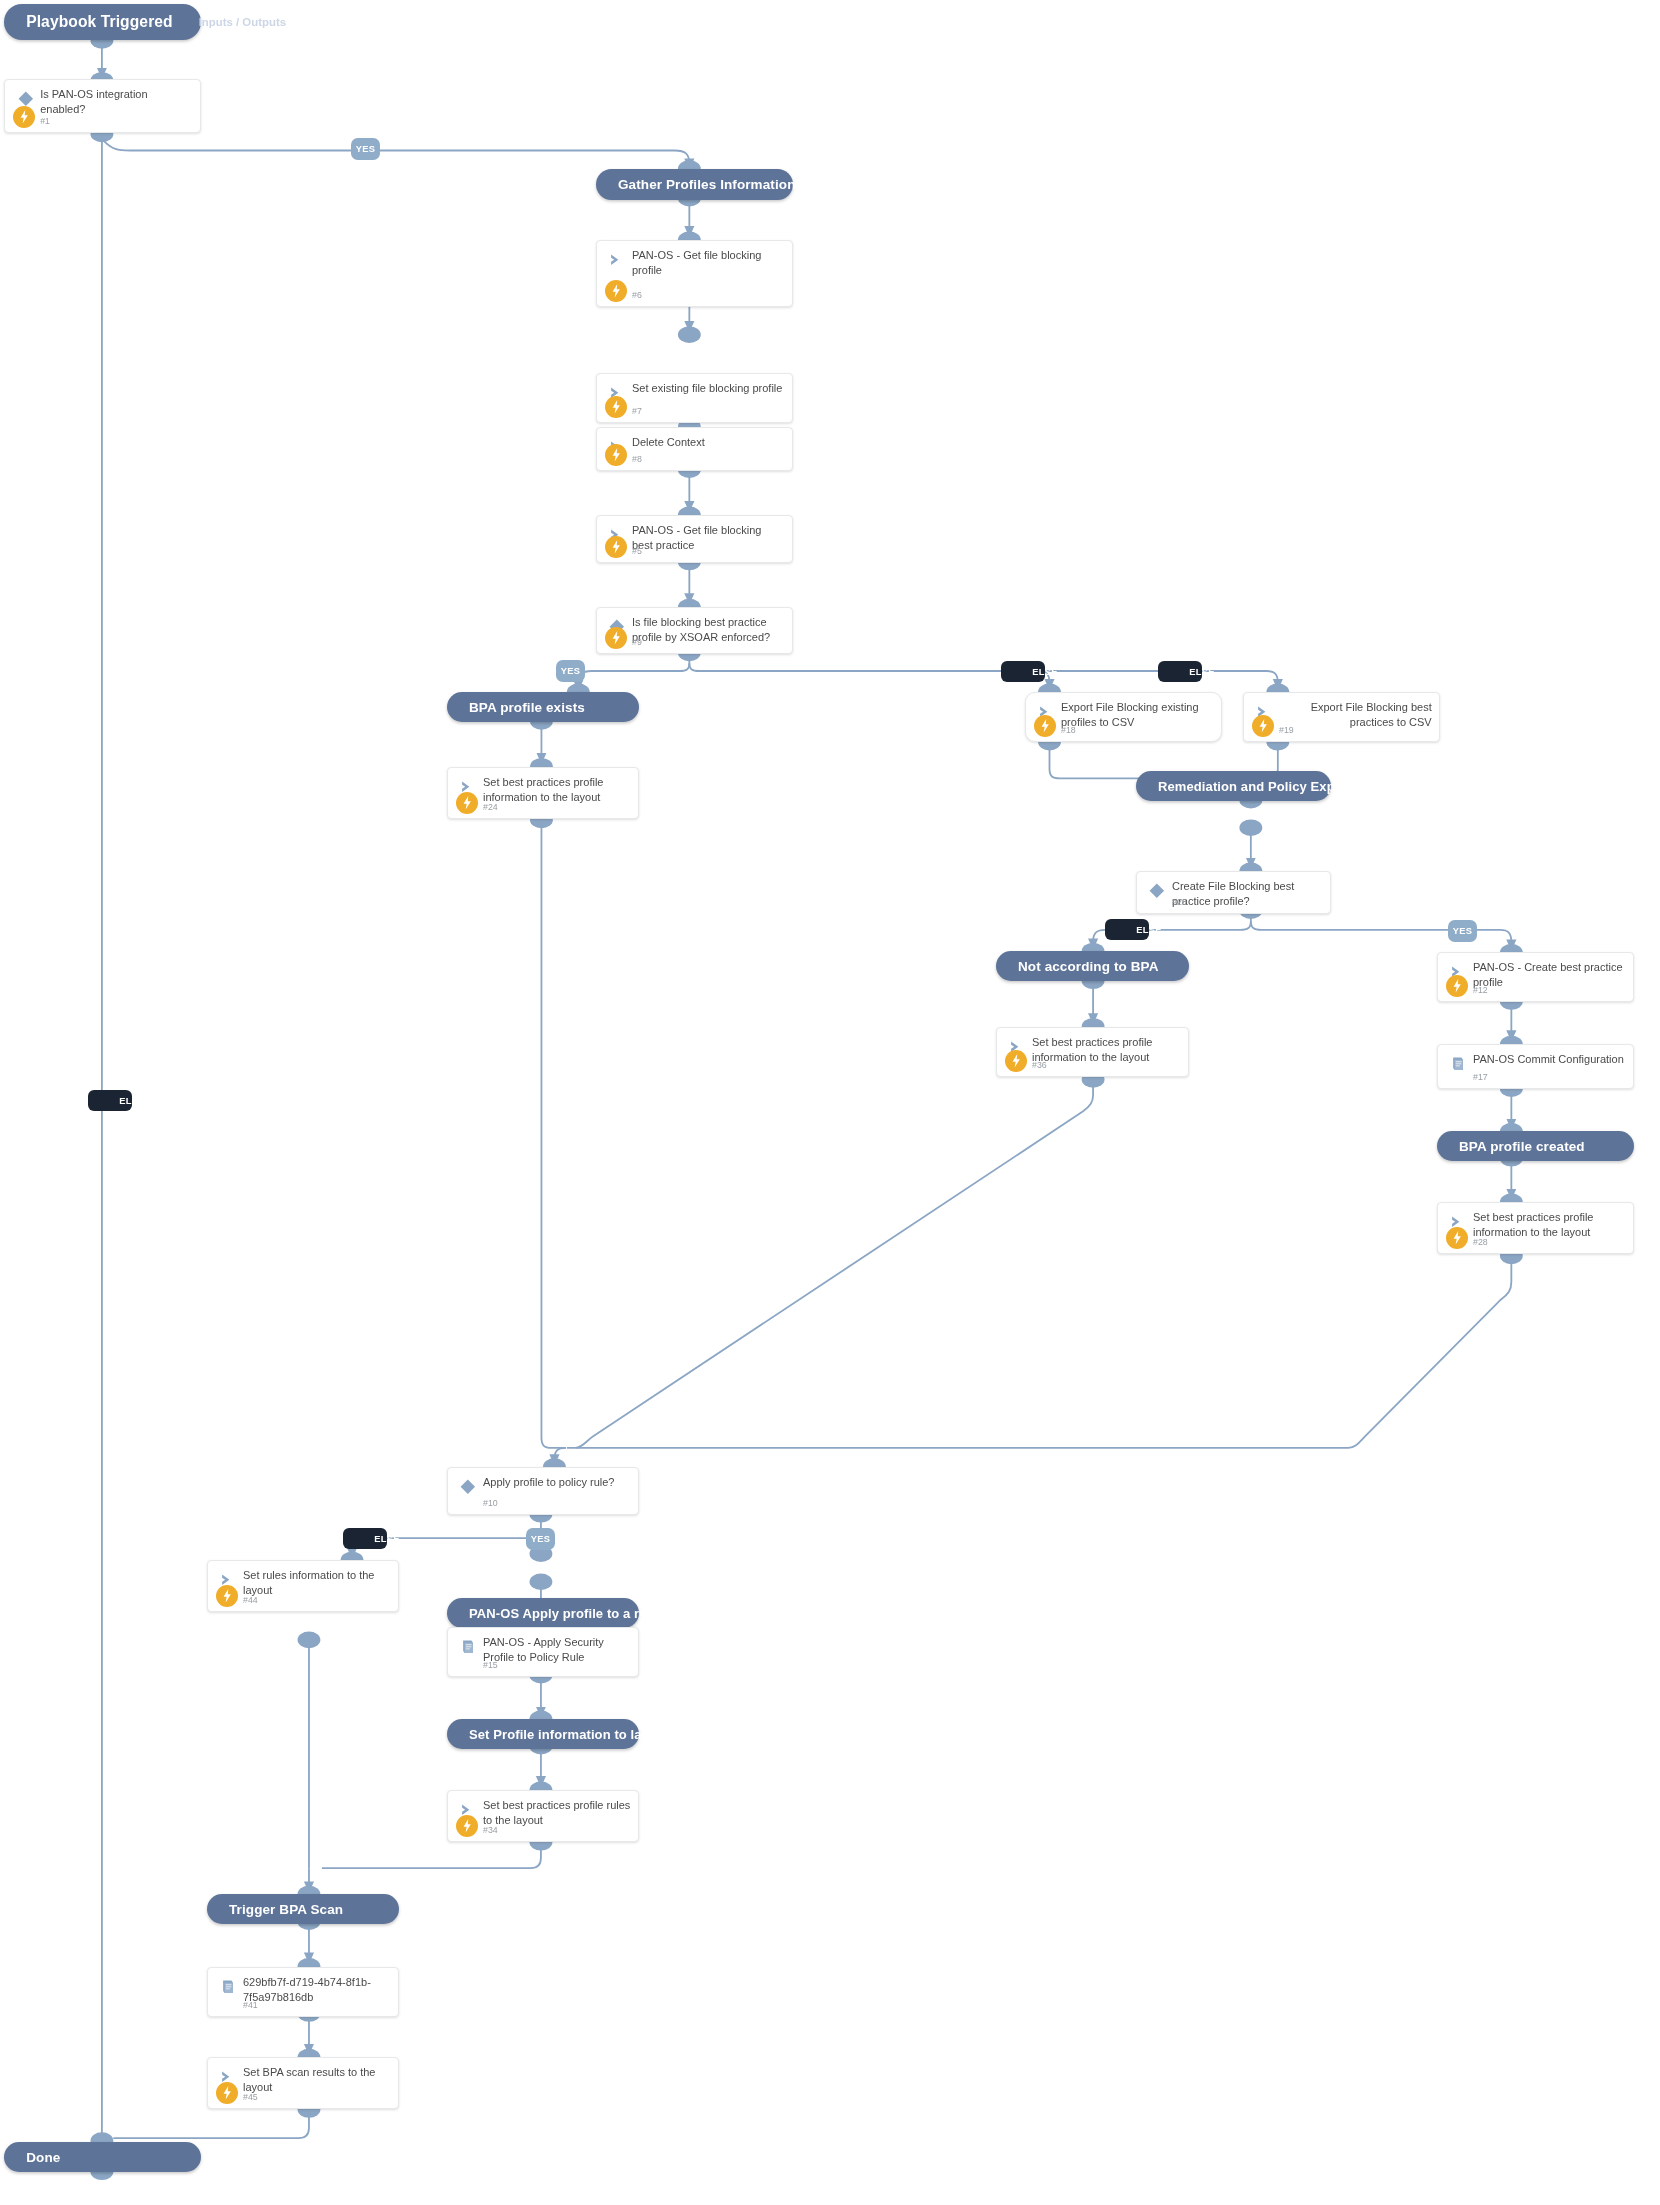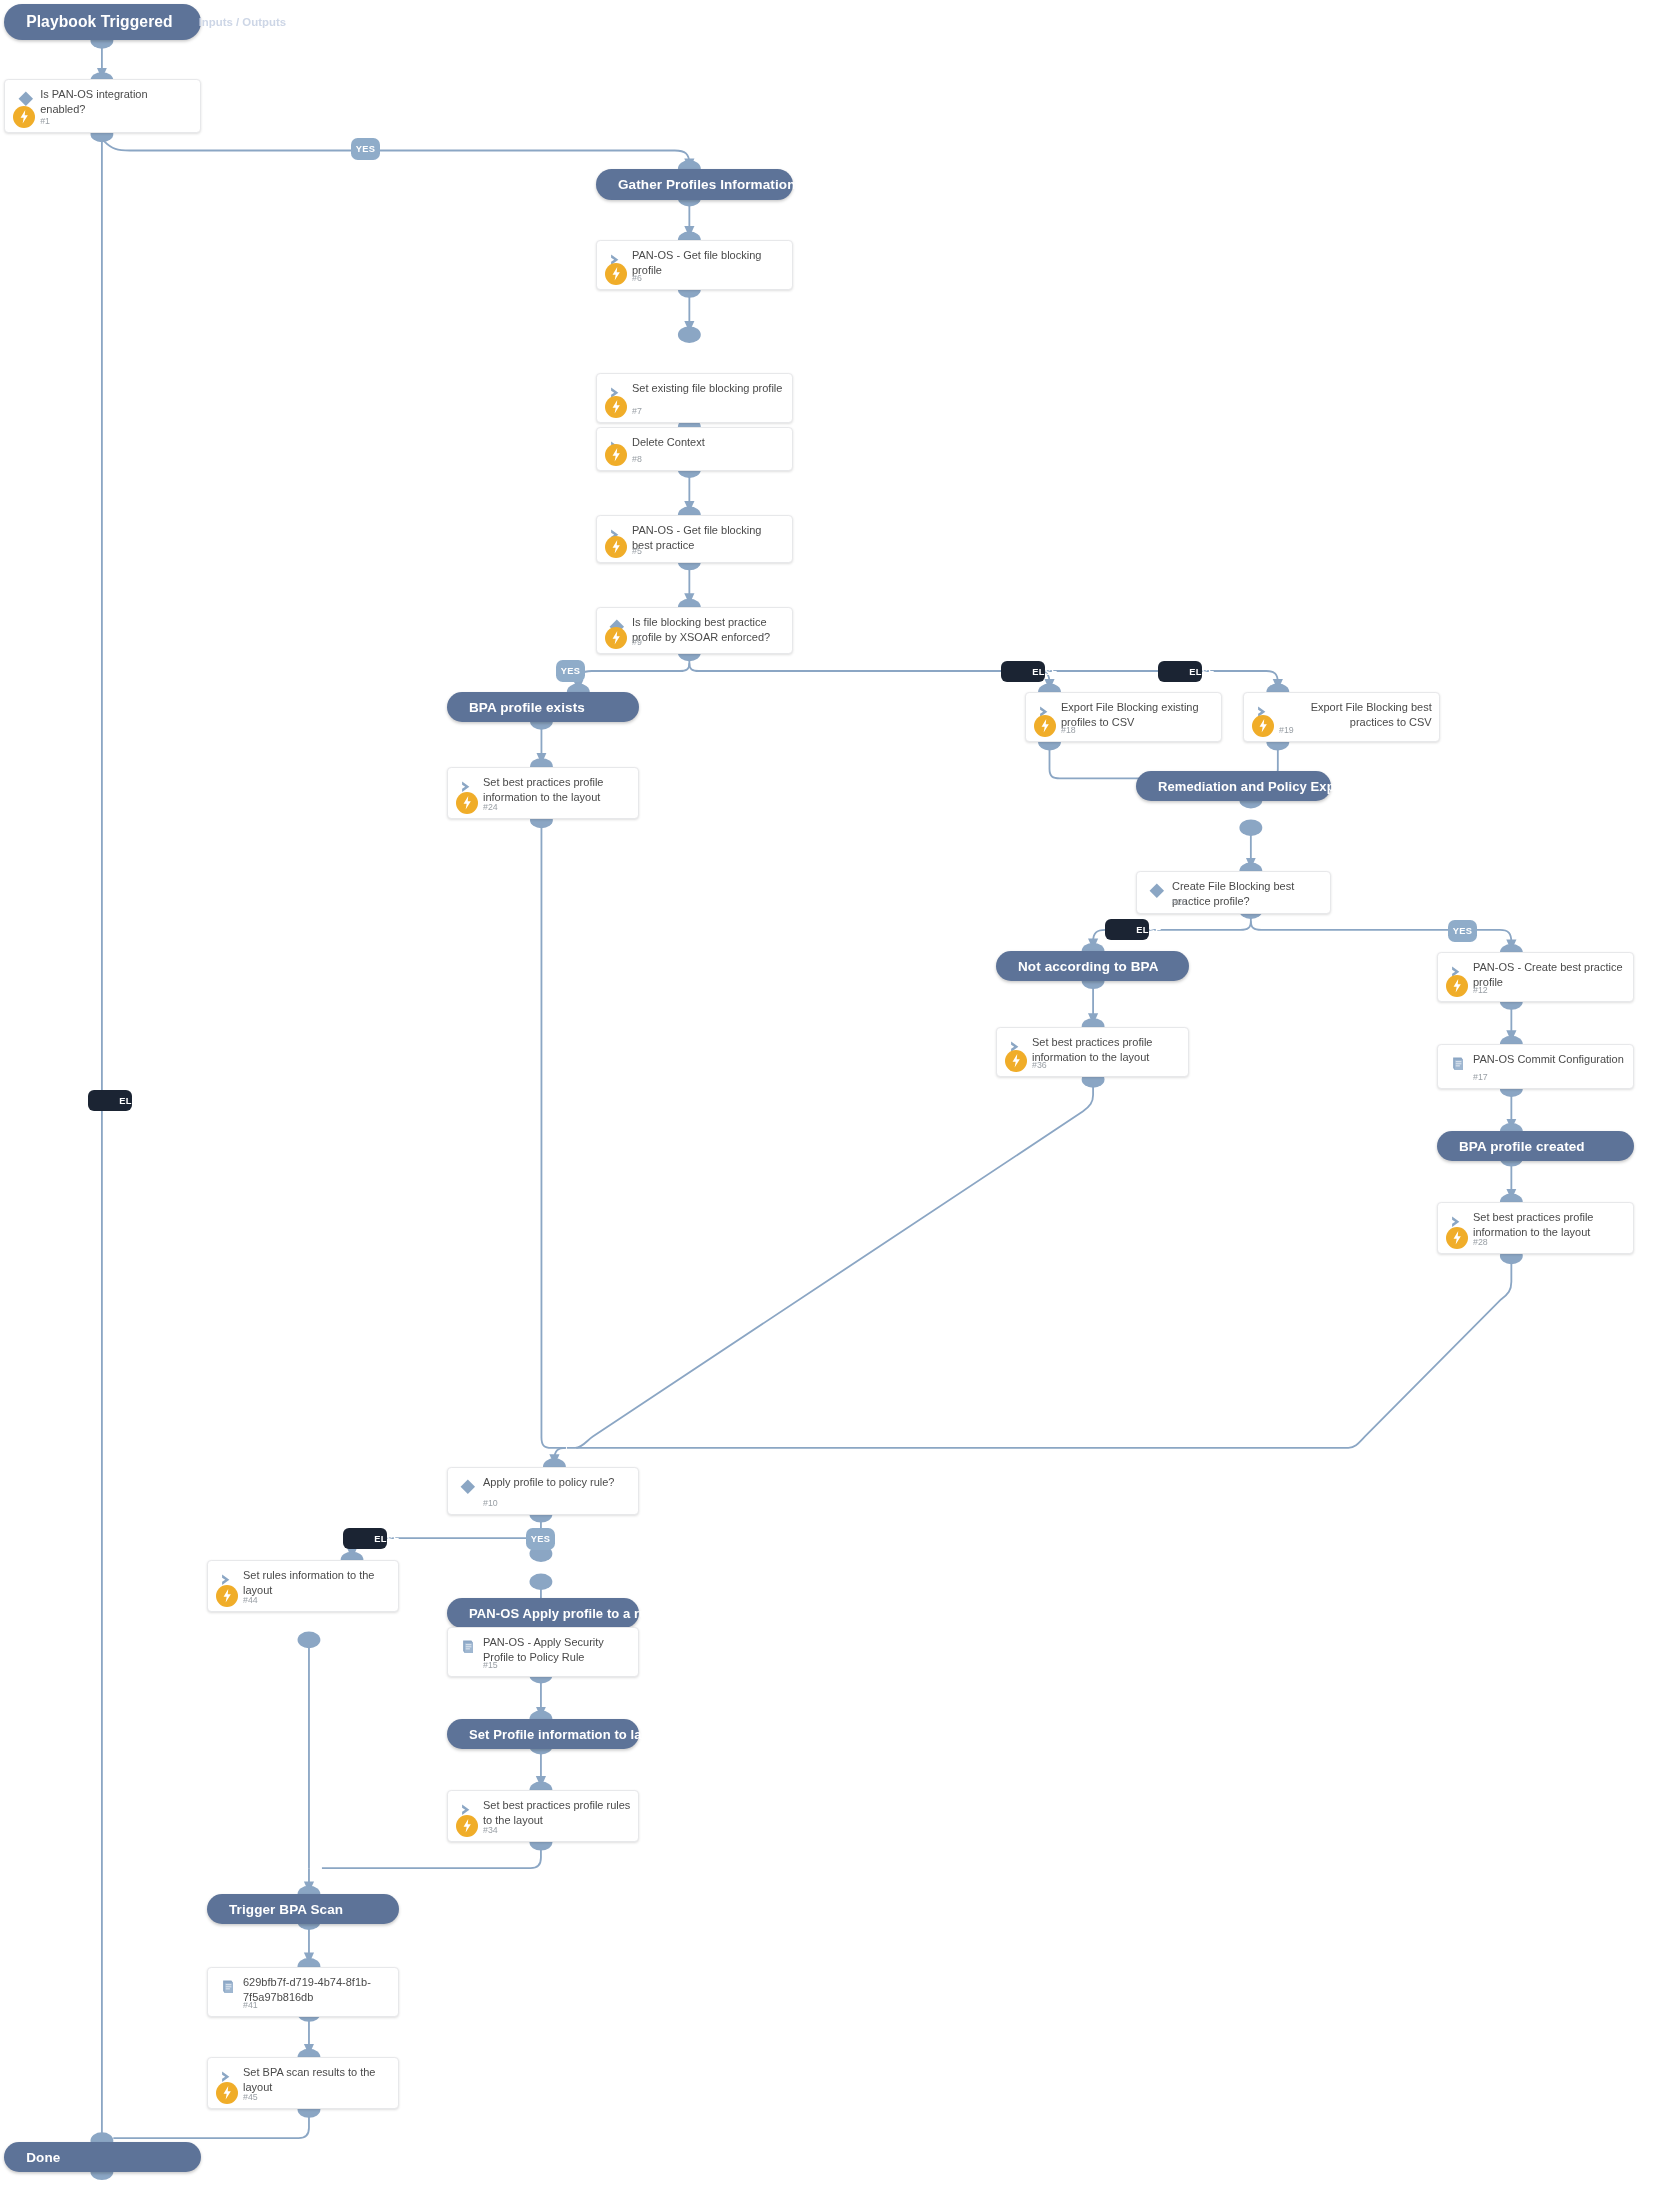--- a/index.html
+++ b/index.html
@@ -274,21 +274,21 @@
           <polygon points="12,0 3,15 9,15 7,26 17,10 11,10" fill="#ffffff"></polygon>
         </svg>
     </div>
     <div class="num">#1</div>
   </div>
 
   <div class="pill" style="left:596px;top:169px;width:197px;height:31px;">
     <span class="ptitle" style="font-size:13.5px;">Gather Profiles Information</span>
   </div>
 
-  <div class="card" style="left:596px;top:240px;width:197px;height:50px;">
+  <div class="card" style="left:596px;top:240px;width:197px;height:67px;">
     <span class="ico">
       <svg viewBox="0 0 34 34">
           <path d="M6,7 L20,17 L6,27 L6,21 L12,17 L6,13 Z" fill="#8ba6c4"></path>
         </svg>
     </span>
     <div class="ttl">PAN-OS - Get file blocking profile</div>
     <div class="bolt">
       <svg viewBox="0 0 20 26">
           <polygon points="12,0 3,15 9,15 7,26 17,10 11,10" fill="#ffffff"></polygon>
         </svg>
@@ -368,21 +368,21 @@
     </span>
     <div class="ttl">Set best practices profile information to the layout</div>
     <div class="bolt">
       <svg viewBox="0 0 20 26">
           <polygon points="12,0 3,15 9,15 7,26 17,10 11,10" fill="#ffffff"></polygon>
         </svg>
     </div>
     <div class="num">#24</div>
   </div>
 
-  <div class="card" style="left:1025px;top:692px;width:197px;height:50px;">
+  <div class="card" style="left:1025px;top:692px;width:197px;height:50px;border-radius:10px;">
     <span class="ico">
       <svg viewBox="0 0 34 34">
           <path d="M6,7 L20,17 L6,27 L6,21 L12,17 L6,13 Z" fill="#8ba6c4"></path>
         </svg>
     </span>
     <div class="ttl">Export File Blocking existing profiles to CSV</div>
     <div class="bolt">
       <svg viewBox="0 0 20 26">
           <polygon points="12,0 3,15 9,15 7,26 17,10 11,10" fill="#ffffff"></polygon>
         </svg>

